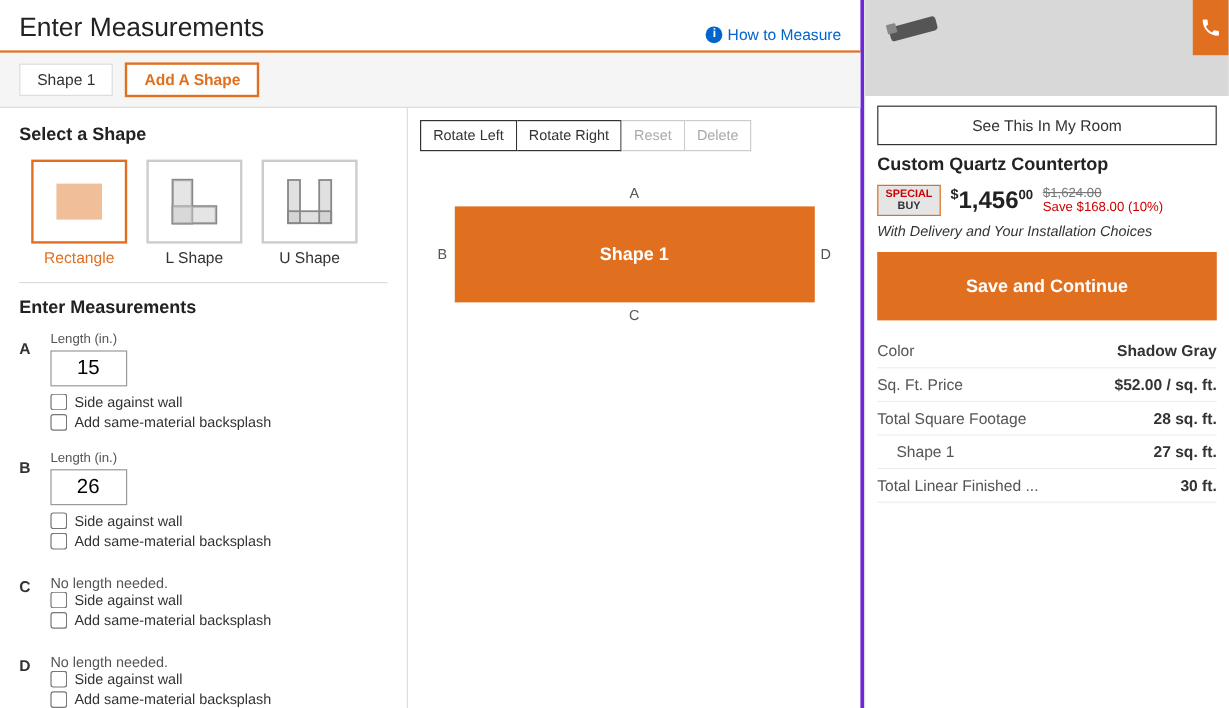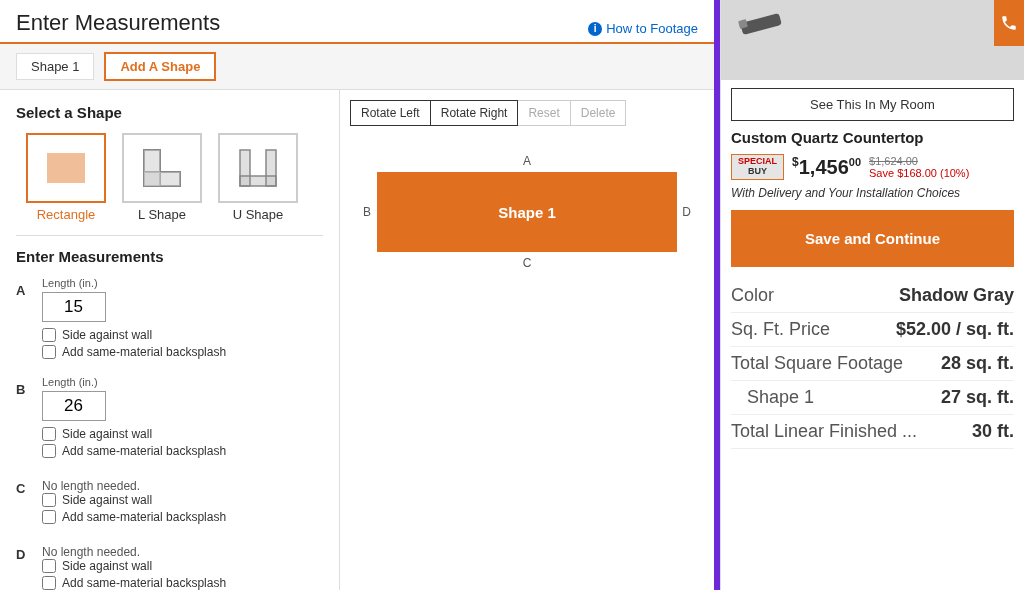--- a/index.html
+++ b/index.html
@@ -1,21 +1,21 @@
 <!DOCTYPE html>
 <html><head>
   <meta charset="utf-8">
   <style>
     * { box-sizing: border-box; margin: 0; padding: 0; }
     body { font-family: Arial, sans-serif; font-size: 13px; color: #333; background: #fff; width: 1024px; height: 590px; overflow: hidden; display: flex; }
 
     
     .left-panel {
       width: 720px;
-      border-right: 6px solid #6d28d9;
+      border-right: 3px solid #6d28d9;
       display: flex;
       flex-direction: column;
       overflow-y: auto;
     }
 
     
     .header {
       padding: 10px 16px 6px 16px;
       border-bottom: 2px solid #e07020;
       display: flex;
@@ -365,21 +365,21 @@
       font-weight: bold;
       cursor: pointer;
       width: 100%;
       margin-bottom: 12px;
       text-align: center;
     }
 
     
     .details-table {
       width: 100%;
-      font-size: 18px;
+      font-size: 13px;
     }
     .detail-row {
       display: flex;
       justify-content: space-between;
       padding: 6px 0;
       border-bottom: 1px solid #eee;
     }
     .detail-label {
       color: #555;
     }
@@ -415,21 +415,21 @@
   </style>
 </head>
 <body>
 
 <div class="left-panel">
 
   <div class="header">
     <h1>Enter Measurements</h1>
     <div class="how-to-measure">
       <span class="info-icon">i</span>
-      <span>How to Footage</span>
+      <span>How to Measure</span>
     </div>
   </div>
 
   <div class="shape-tabs">
     <button class="shape-tab-active">Shape 1</button>
     <button class="add-shape-btn">Add A Shape</button>
   </div>
 
   <div class="main-content">
 

